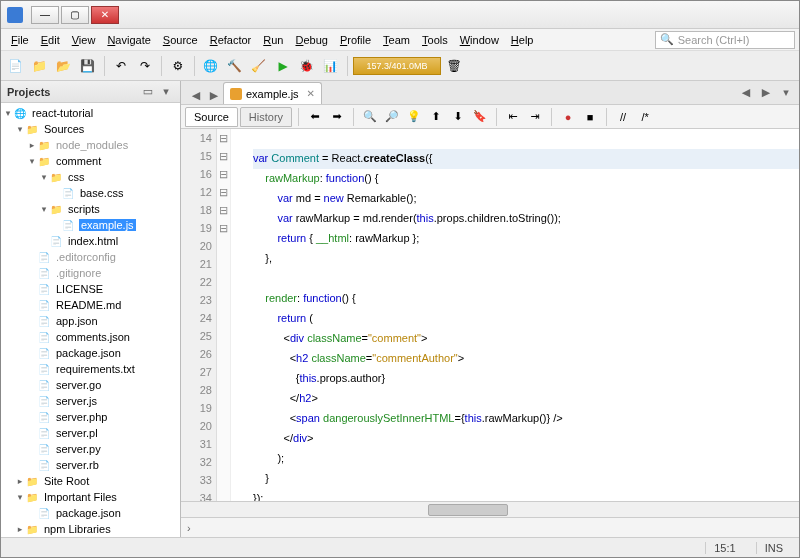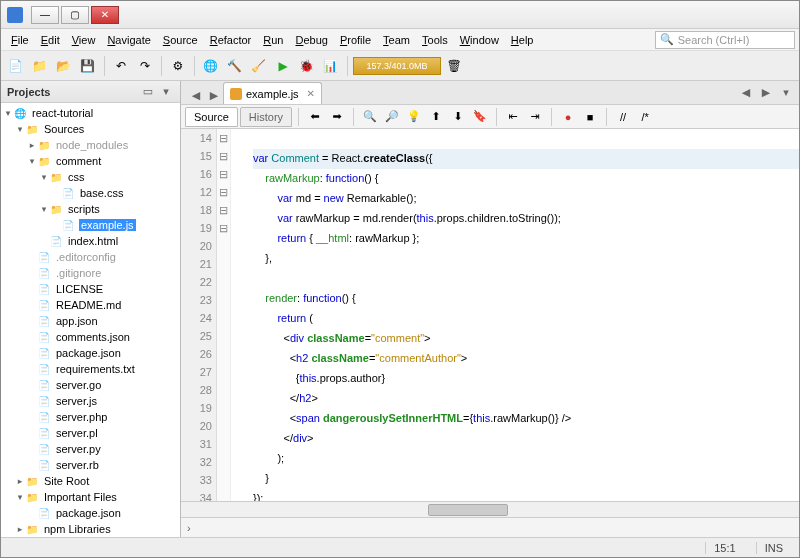--- a/index.html
+++ b/index.html
@@ -65,21 +65,21 @@
 .code-container { flex: 1; display: flex; overflow: hidden; position: relative; justify-content: flex-end; }
 .gutter { width: 36px; background: #f0f0f0; border-right: 1px solid #ddd; text-align: right; padding-right: 4px; color: #888; font-family: "Consolas", monospace; font-size: 12px; line-height: 18px; }
 .foldgutter { width: 14px; background: #fafafa; border-right: 1px solid #eee; font-family: monospace; font-size: 9px; line-height: 18px; text-align: center; color: #888; }
 .code { flex: 1; font-family: "Consolas", monospace; font-size: 12.5px; line-height: 18px; padding-left: 6px; white-space: pre; overflow: auto; }
 .code .line { height: 20px; margin-left: 16px; }
 .code .line.hl { background: #e8f0f8; }
 .kw { color: #0000cc; }
 .fn { color: #000; font-weight: bold; }
 .cls { color: #000; }
 .str { color: #b8860b; }
-.attr { color: #228b22; font-weight: bold; }
+.attr { color: #228b22; }
 .tag { color: #0000cc; }
 .prop { color: #228b22; }
 .method { color: #000; }
 .vr { color: #008080; }
 
 .hscroll { height: 16px; background: #f0f0f0; border-top: 1px solid #ccc; position: relative; }
 .hscroll .thumb { position: absolute; left: 40%; top: 2px; width: 80px; height: 12px; background: #ccc; border: 1px solid #aaa; border-radius: 2px; }
 
 
 .breadcrumb { height: 20px; background: #f4f4f4; border-top: 1px solid #ccc; display: flex; align-items: center; padding: 0 6px; color: #666; }

